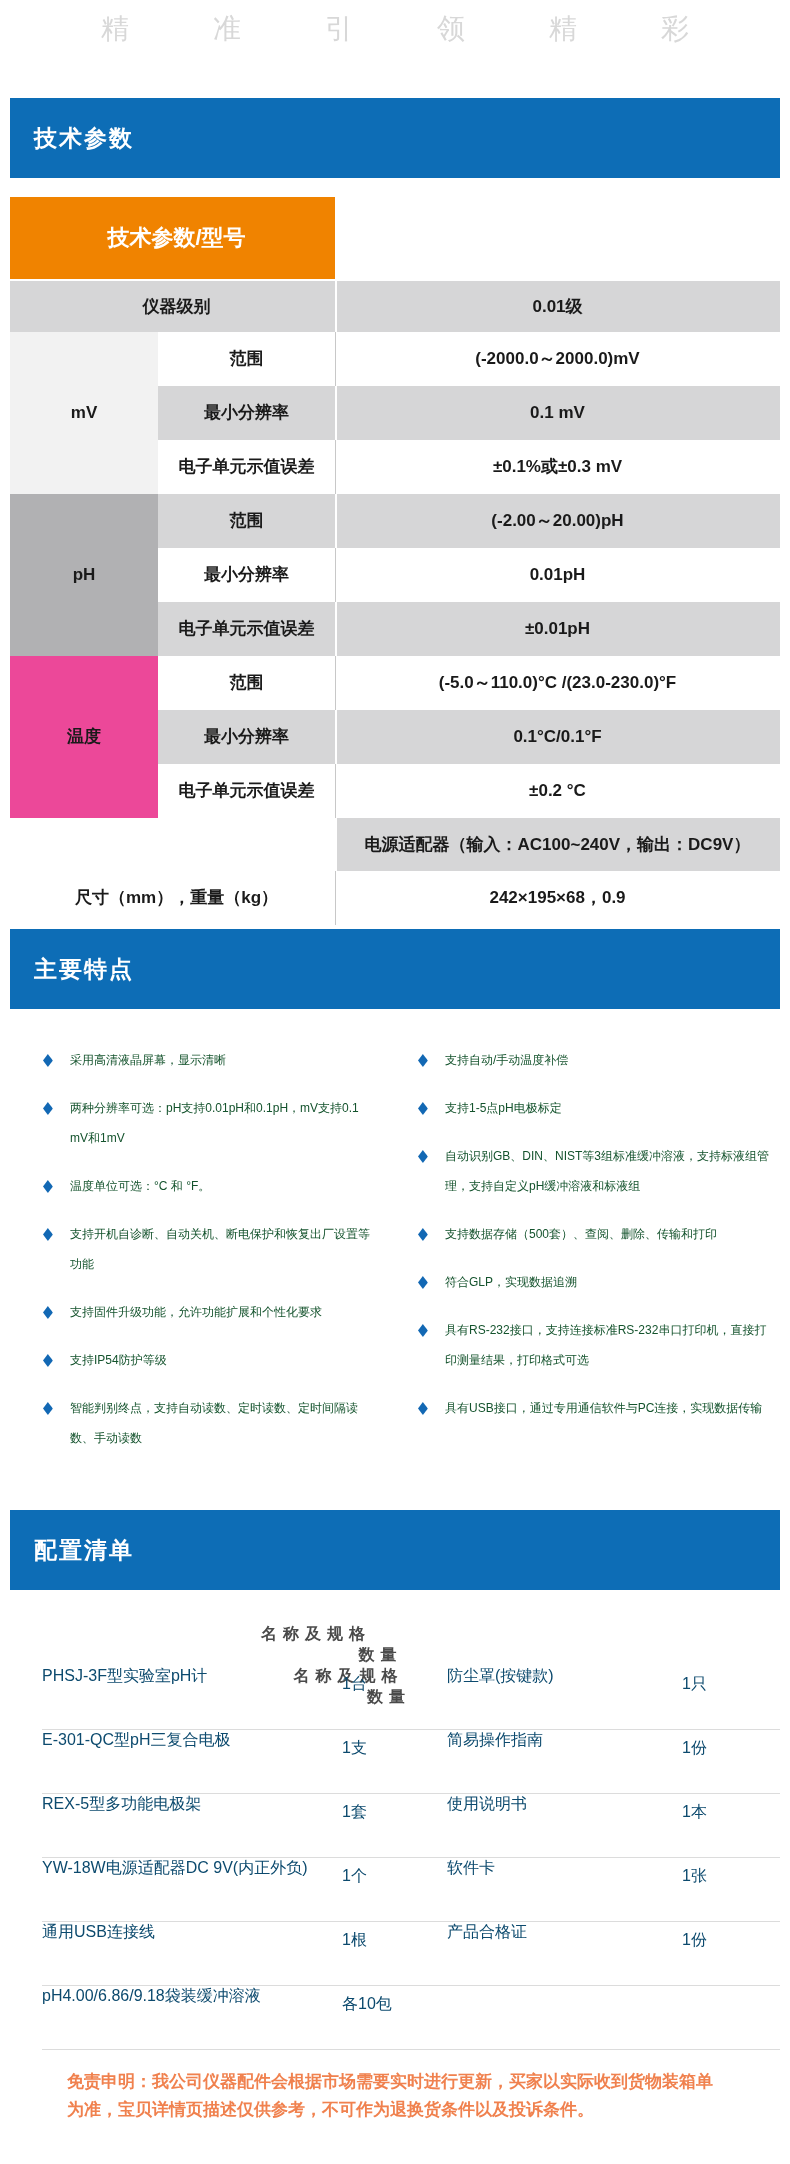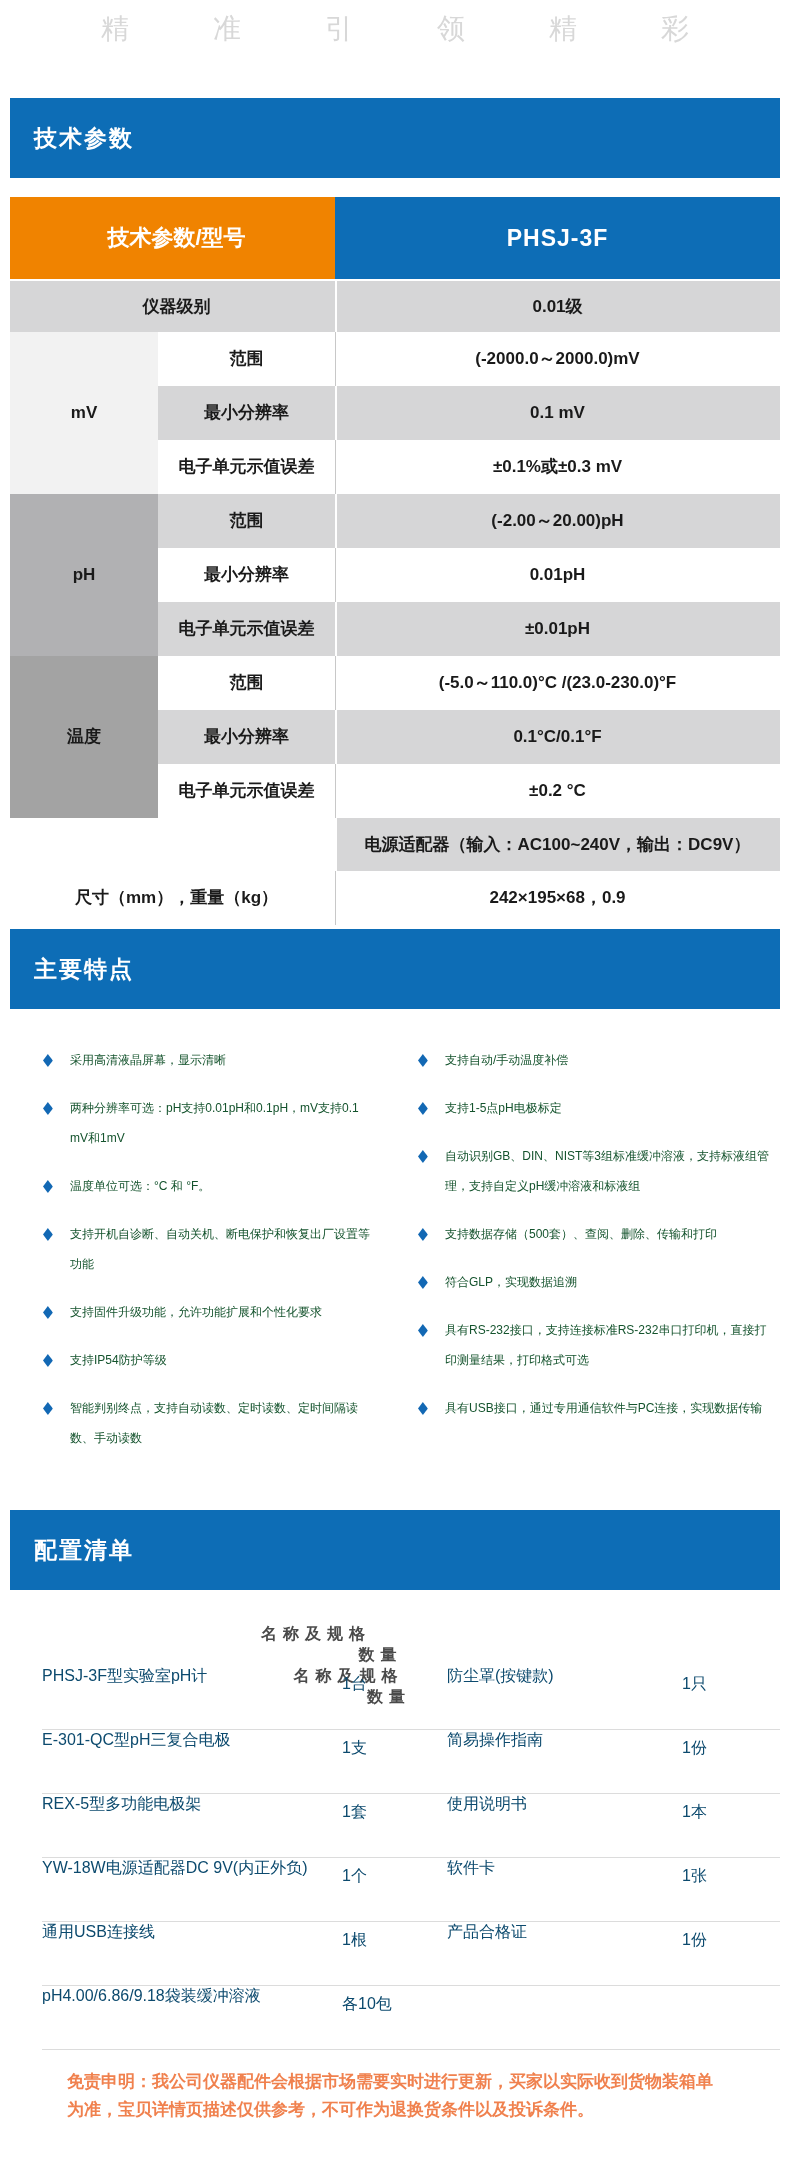--- a/index.html
+++ b/index.html
@@ -47,21 +47,21 @@
   .r11{grid-row:11;} .r12{grid-row:12;} .r13{grid-row:13;}
   .rs-mv{grid-row:3/6;} .rs-ph{grid-row:6/9;} .rs-temp{grid-row:9/12;}
 
   .hdr-left  { background:#f08300; color:#ffffff; font-size:22px; }
   .hdr-right { background:#0d6db6; color:#ffffff; font-size:23px; letter-spacing:1px; }
 
   .bg-light { background:#ffffff; }
   .bg-dark  { background:#d6d6d7; }
   .bg-gmv   { background:#f2f2f2; }
   .bg-gph   { background:#b1b1b3; }
-  .bg-gtemp { background:#a3a3a3; }
+  .bg-gtemp { background:#ec4899; }
 
   .sep-top  { border-top:2px solid #ffffff; }
   .val.bg-light { box-shadow:inset 1px 0 0 #c8c8c8; }
   .val.bg-dark  { box-shadow:inset 2px 0 0 #ffffff; }
 
   
   .features {
     display:flex; padding:36px 10px 39px 43px;
   }
   .feat-col-left  { width:330px; }
@@ -109,21 +109,20 @@
 
 <div class="bar">
   <span class="bar-title">技术参数</span>
 </div>
 
 <div class="gap19"></div>
 
 <div class="spec-grid">
 
   <div class="cell r1 c12 hdr-left">技术参数/型号</div>
-  <div class="cell r1 c3 hdr-right">PHSJ-3F</div>
 
   <div class="cell r2 c12 bg-dark sep-top">仪器级别</div>
   <div class="cell r2 c3 val bg-dark sep-top">0.01级</div>
 
   <div class="cell rs-mv c1 bg-gmv">mV</div>
   <div class="cell r3 c2 bg-light">范围</div>
   <div class="cell r3 c3 val bg-light">(-2000.0～2000.0)mV</div>
   <div class="cell r4 c2 bg-dark">最小分辨率</div>
   <div class="cell r4 c3 val bg-dark">0.1 mV</div>
   <div class="cell r5 c2 bg-light">电子单元示值误差</div>

